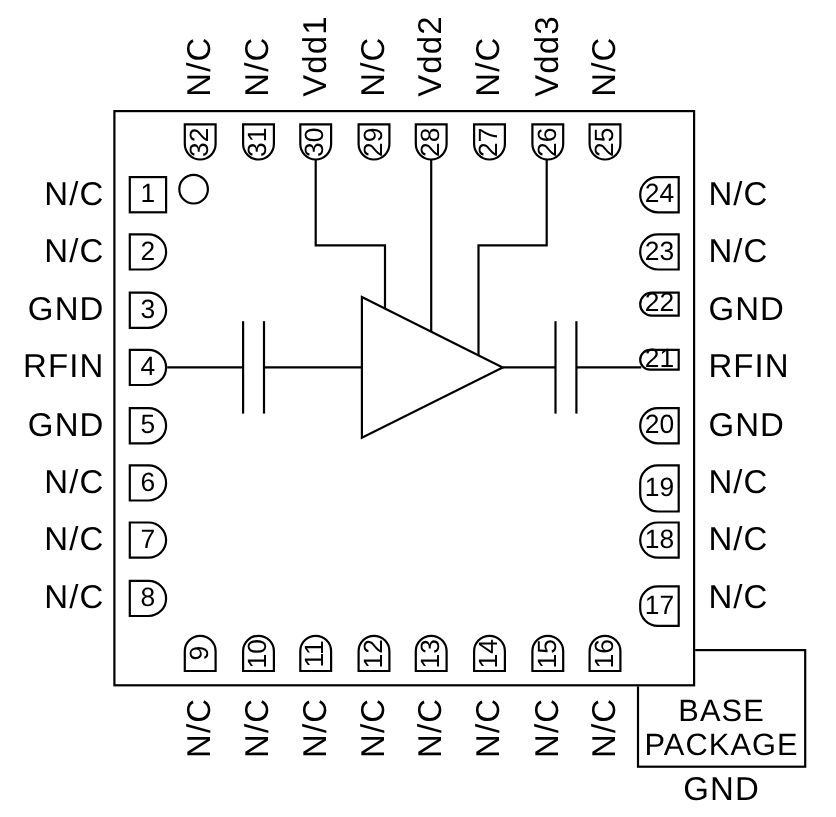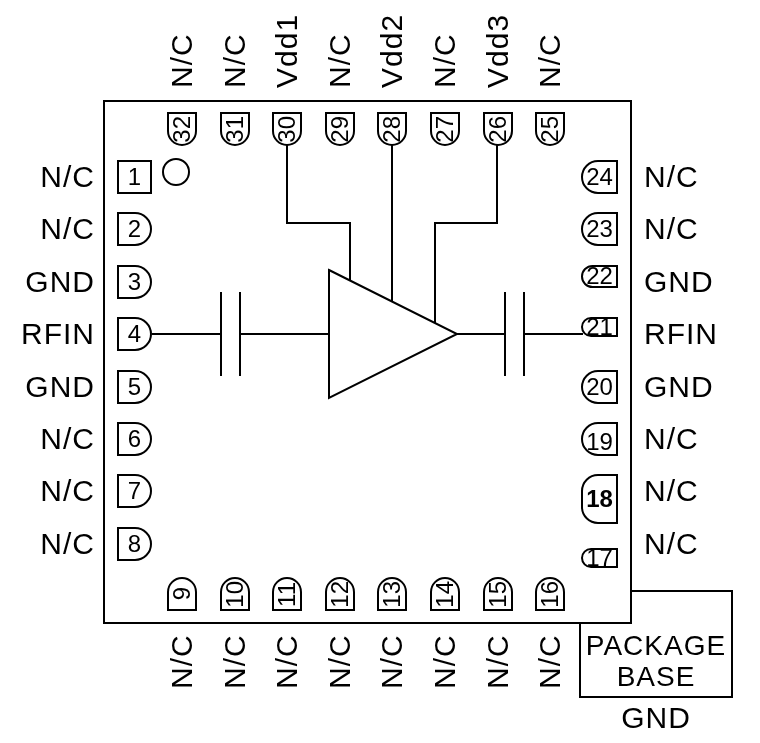--- a/index.html
+++ b/index.html
@@ -87,22 +87,22 @@
   }
   .v-label-top    { top: 8px; }
   .v-label-bottom { top: 634px; text-align: right; }
 </style>
 </head>
 <body>
 
 <div id="canvas">
 
   <div class="pkg-base-box">
+    <div>BASE</div>
     <div>PACKAGE</div>
-    <div>BASE</div>
   </div>
   <div class="gnd-label">GND</div>
 
   <div class="package-outline"></div>
 
   <svg class="schematic" width="760" height="743" viewBox="0 0 760 743">
     <g stroke="#000000" stroke-width="2" fill="none">
       <circle cx="176" cy="172" r="13" fill="#ffffff"></circle>
       <line x1="152" y1="334" x2="221" y2="334"></line>
       <g>
@@ -232,25 +232,25 @@
     </div>
     <div class="pin-label h-label right-label" style="top: 264.8px;">GND</div>
     <div class="pin" style="left: 581px; top: 317.2px; width: 37px; height: 20px; border-radius: 17px 0px 0px 17px;">
       <span class="pin-num">21</span>
     </div>
     <div class="pin-label h-label right-label" style="top: 317.2px;">RFIN</div>
     <div class="pin" style="left: 581px; top: 369.6px; width: 37px; height: 34px; border-radius: 17px 0px 0px 17px;">
       <span class="pin-num">20</span>
     </div>
     <div class="pin-label h-label right-label" style="top: 369.6px;">GND</div>
-    <div class="pin" style="left: 581px; top: 422px; width: 37px; height: 34px; border-radius: 17px 0px 0px 17px; align-items: flex-end;">
+    <div class="pin" style="left: 581px; top: 422px; width: 37px; height: 44px; border-radius: 17px 0px 0px 17px;">
       <span class="pin-num">19</span>
     </div>
     <div class="pin-label h-label right-label" style="top: 422px;">N/C</div>
-    <div class="pin" style="left: 581px; top: 474.4px; width: 37px; height: 50px; border-radius: 17px 0px 0px 17px; font-weight: bold;">
+    <div class="pin" style="left: 581px; top: 474.4px; width: 37px; height: 34px; border-radius: 17px 0px 0px 17px;">
       <span class="pin-num">18</span>
     </div>
     <div class="pin-label h-label right-label" style="top: 474.4px;">N/C</div>
-    <div class="pin" style="left: 581px; top: 548px; width: 37px; height: 20px; border-radius: 17px 0px 0px 17px;">
+    <div class="pin" style="left: 581px; top: 532px; width: 37px; height: 38px; border-radius: 17px 0px 0px 17px;">
       <span class="pin-num">17</span>
     </div>
     <div class="pin-label h-label right-label" style="top: 526.8px;">N/C</div>
   </div>
 
 </body></html>

